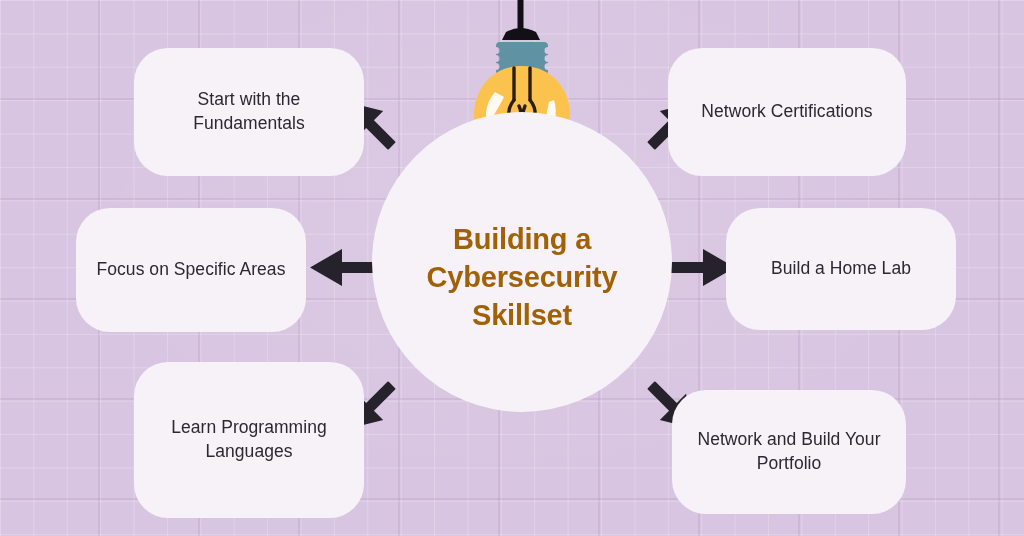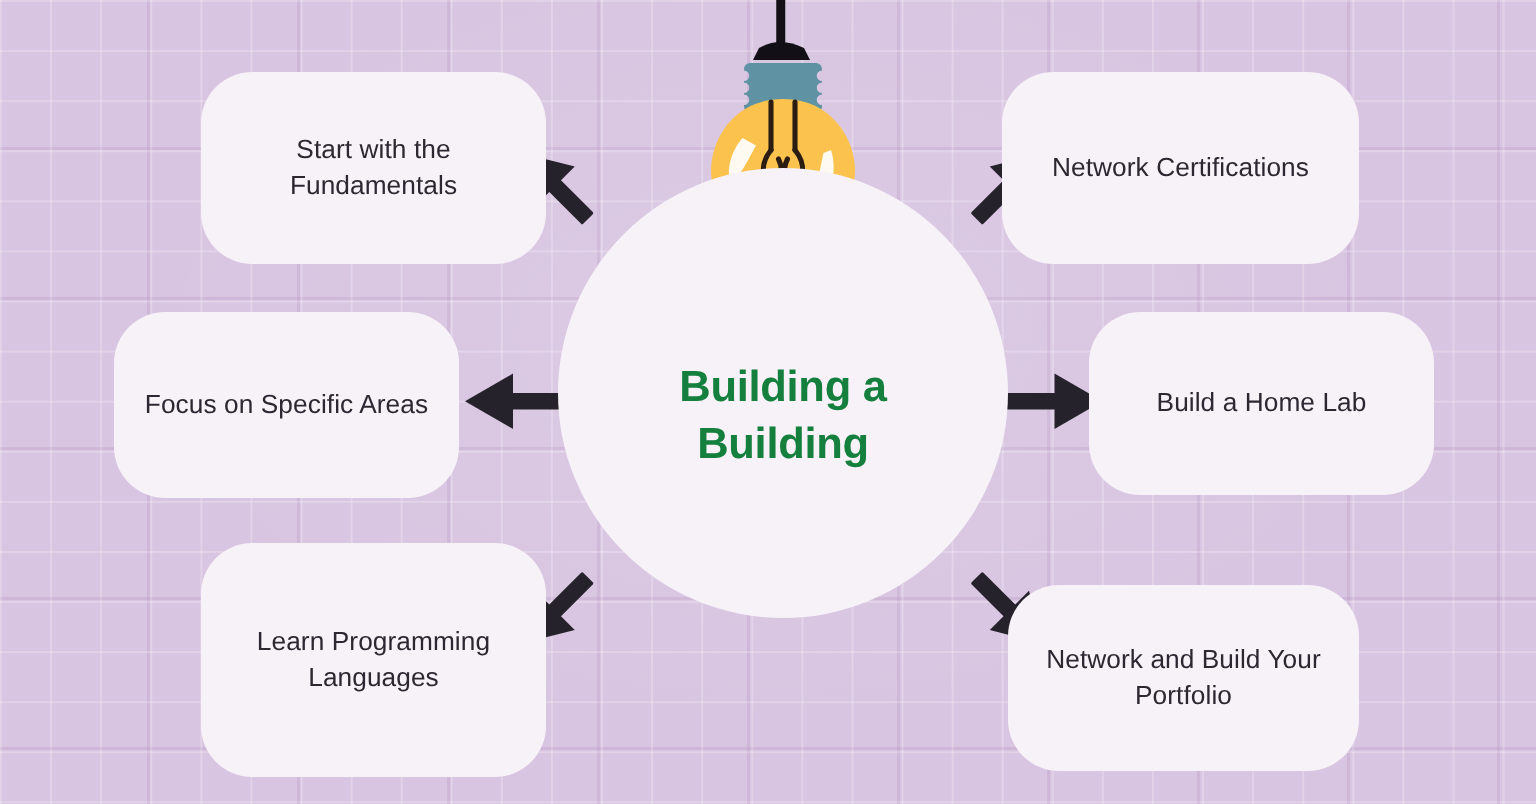--- a/index.html
+++ b/index.html
@@ -45,21 +45,21 @@
     width:300px; height:300px;
     border-radius:50%;
     background:#f7f2f8;
     display:flex; align-items:center; justify-content:center;
     z-index:4;
   }
   .hub-title {
     font-size:29px;
     line-height:1.30;
     font-weight:bold;
-    color:#15803d;
+    color:#a16207;
     text-align:center;
     letter-spacing:-0.2px;
     width:240px;
     margin-top:32px;
   }
 
   
   .bulb-wrap {
     position:absolute;
     left:462px; top:-4px;
@@ -158,21 +158,22 @@
 
       <path d="M33 96 C 26 104 22 116 25 126 C 30 124 36 112 42 101 Z" fill="#ffffff" opacity="0.92"></path>
       <path d="M92 104 C 96 116 93 134 84 145 C 80 139 84 120 87 106 Z" fill="#ffffff" opacity="0.92"></path>
       <circle cx="62" cy="148" r="5.5" fill="#ffffff" opacity="0.92"></circle>
     </svg>
   </div>
 
   <div class="hub">
     <div class="hub-title">
       <div>Building a</div>
-      <div>Building</div>
+      <div>Cybersecurity</div>
+      <div>Skillset</div>
     </div>
   </div>
 
   <div class="card card-tl">
     <div class="card-label">Start with the Fundamentals</div>
   </div>
 
   <div class="card card-tr">
     <div class="card-label">Network Certifications</div>
   </div>

